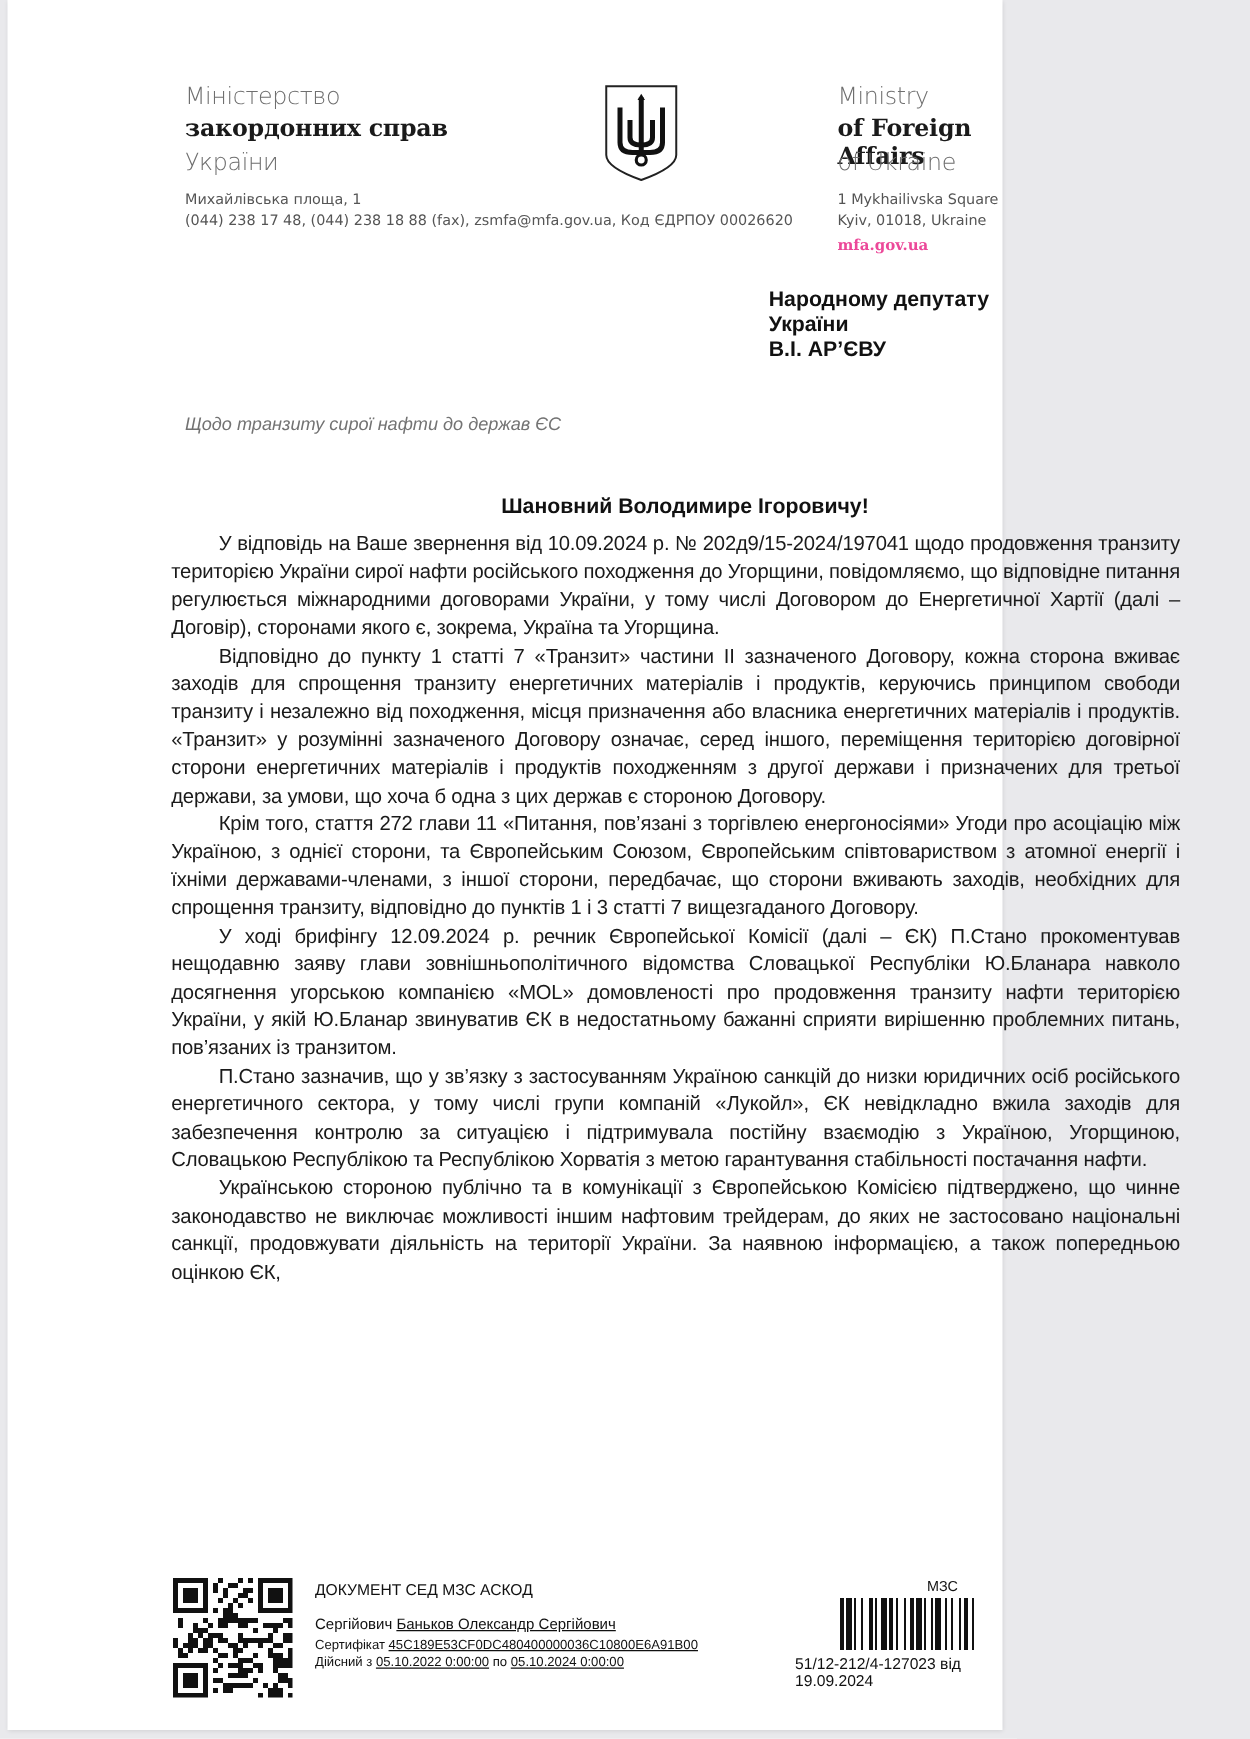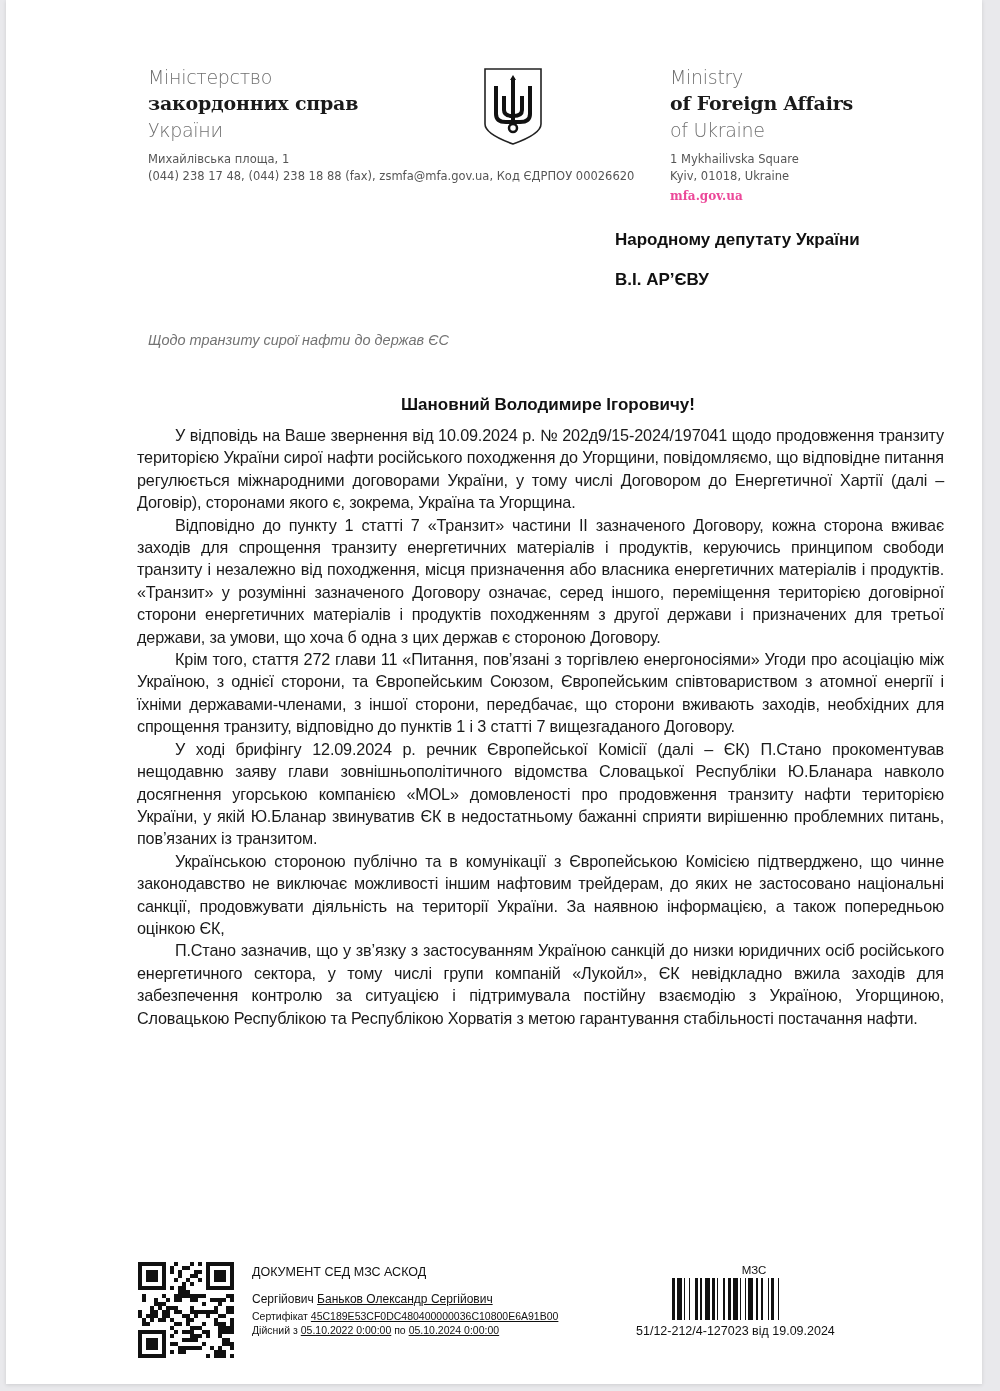--- a/index.html
+++ b/index.html
@@ -1,17 +1,17 @@
 <!DOCTYPE html>
 <html><head>
 <meta charset="utf-8">
 <style>
   html, body { margin:0; padding:0; }
   body { width:1000px; height:1391px; background:#e9e9ec; position:relative; overflow:hidden; }
-  .page { position:absolute; left:6px; top:0; width:976px; height:1384px; background:#fff;
+  .page { position:absolute; left:6px; top:0; width:796px; height:1384px; background:#fff;
           box-shadow: 0 1px 4px rgba(0,0,0,0.12); }
   .abs { position:absolute; }
 
   
   .hdr-light { color:#6f6f6f; font-family:"DejaVu Sans", sans-serif; font-size:19px; letter-spacing:-0.3px; font-weight:300; }
   .hdr-bold  { color:#1a1a1a; font-family:"DejaVu Serif", serif; font-size:19px; font-weight:bold; letter-spacing:-0.2px; }
   .hdr-addr  { color:#555; font-family:"DejaVu Sans", sans-serif; font-size:11.5px; line-height:17px; }
   .hdr-url   { color:#ec4899; font-family:"DejaVu Serif", serif; font-size:12px; font-weight:bold; }
 
   .addressee { font-family:"Liberation Sans", sans-serif; font-weight:bold; font-size:17px; color:#111; }
@@ -65,22 +65,22 @@
 
   <div class="abs subject" style="left:142px;top:332px;">Щодо транзиту сирої нафти до держав ЄС</div>
 
   <div class="abs salute" style="left:142px;top:395px;width:800px;">Шановний Володимире Ігоровичу!</div>
 
   <div class="abs body-text" style="left:131px;top:424px;width:807px;">
     <p>У відповідь на Ваше звернення від 10.09.2024 р. № 202д9/15-2024/197041 щодо продовження транзиту територією України сирої нафти російського походження до Угорщини, повідомляємо, що відповідне питання регулюється міжнародними договорами України, у тому числі Договором до Енергетичної Хартії (далі – Договір), сторонами якого є, зокрема, Україна та Угорщина.</p>
     <p>Відповідно до пункту 1 статті 7 «Транзит» частини ІІ зазначеного Договору, кожна сторона вживає заходів для спрощення транзиту енергетичних матеріалів і продуктів, керуючись принципом свободи транзиту і незалежно від походження, місця призначення або власника енергетичних матеріалів і продуктів. «Транзит» у розумінні зазначеного Договору означає, серед іншого, переміщення територією договірної сторони енергетичних матеріалів і продуктів походженням з другої держави і призначених для третьої держави, за умови, що хоча б одна з цих держав є стороною Договору.</p>
     <p>Крім того, стаття 272 глави 11 «Питання, пов’язані з торгівлею енергоносіями» Угоди про асоціацію між Україною, з однієї сторони, та Європейським Союзом, Європейським співтовариством з атомної енергії і їхніми державами-членами, з іншої сторони, передбачає, що сторони вживають заходів, необхідних для спрощення транзиту, відповідно до пунктів 1 і 3 статті 7 вищезгаданого Договору.</p>
     <p>У ході брифінгу 12.09.2024 р. речник Європейської Комісії (далі – ЄК) П.Стано прокоментував нещодавню заяву глави зовнішньополітичного відомства Словацької Республіки Ю.Бланара навколо досягнення угорською компанією «MOL» домовленості про продовження транзиту нафти територією України, у якій Ю.Бланар звинуватив ЄК в недостатньому бажанні сприяти вирішенню проблемних питань, пов’язаних із транзитом.</p>
+    <p>П.Стано зазначив, що у зв’язку з застосуванням Україною санкцій до низки юридичних осіб російського енергетичного сектора, у тому числі групи компаній «Лукойл», ЄК невідкладно вжила заходів для забезпечення контролю за ситуацією і підтримувала постійну взаємодію з Україною, Угорщиною, Словацькою Республікою та Республікою Хорватія з метою гарантування стабільності постачання нафти.</p>
     <p>Українською стороною публічно та в комунікації з Європейською Комісією підтверджено, що чинне законодавство не виключає можливості іншим нафтовим трейдерам, до яких не застосовано національні санкції, продовжувати діяльність на території України. За наявною інформацією, а також попередньою оцінкою ЄК,</p>
-    <p>П.Стано зазначив, що у зв’язку з застосуванням Україною санкцій до низки юридичних осіб російського енергетичного сектора, у тому числі групи компаній «Лукойл», ЄК невідкладно вжила заходів для забезпечення контролю за ситуацією і підтримувала постійну взаємодію з Україною, Угорщиною, Словацькою Республікою та Республікою Хорватія з метою гарантування стабільності постачання нафти.</p>
   </div>
 
   <div class="abs" style="left:132px;top:1262px;width:96px;height:96px;">
     <svg id="qr" width="96" height="96" viewBox="0 0 24 24" shape-rendering="crispEdges">
         <rect x="9" y="0" width="1" height="1" fill="#111"></rect>
         <rect x="13" y="0" width="1" height="1" fill="#111"></rect>
         <rect x="15" y="0" width="1" height="1" fill="#111"></rect>
         <rect x="8" y="1" width="1" height="1" fill="#111"></rect>
         <rect x="11" y="1" width="1" height="1" fill="#111"></rect>
         <rect x="12" y="1" width="1" height="1" fill="#111"></rect>

